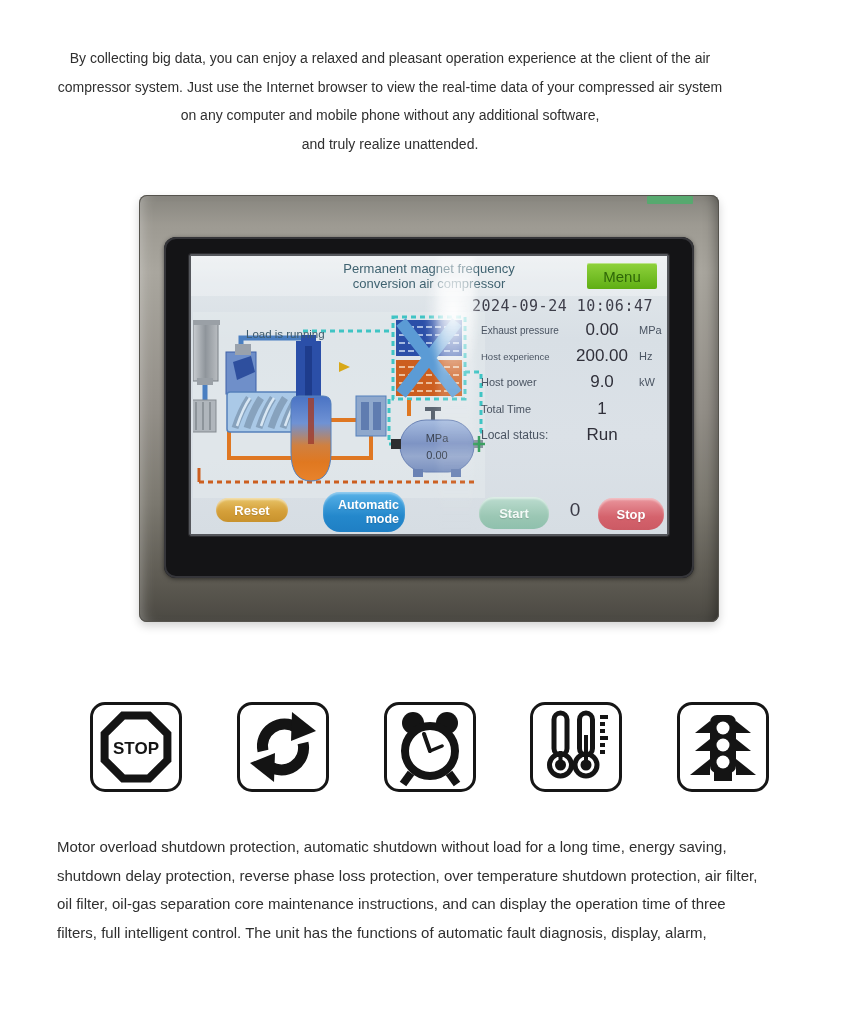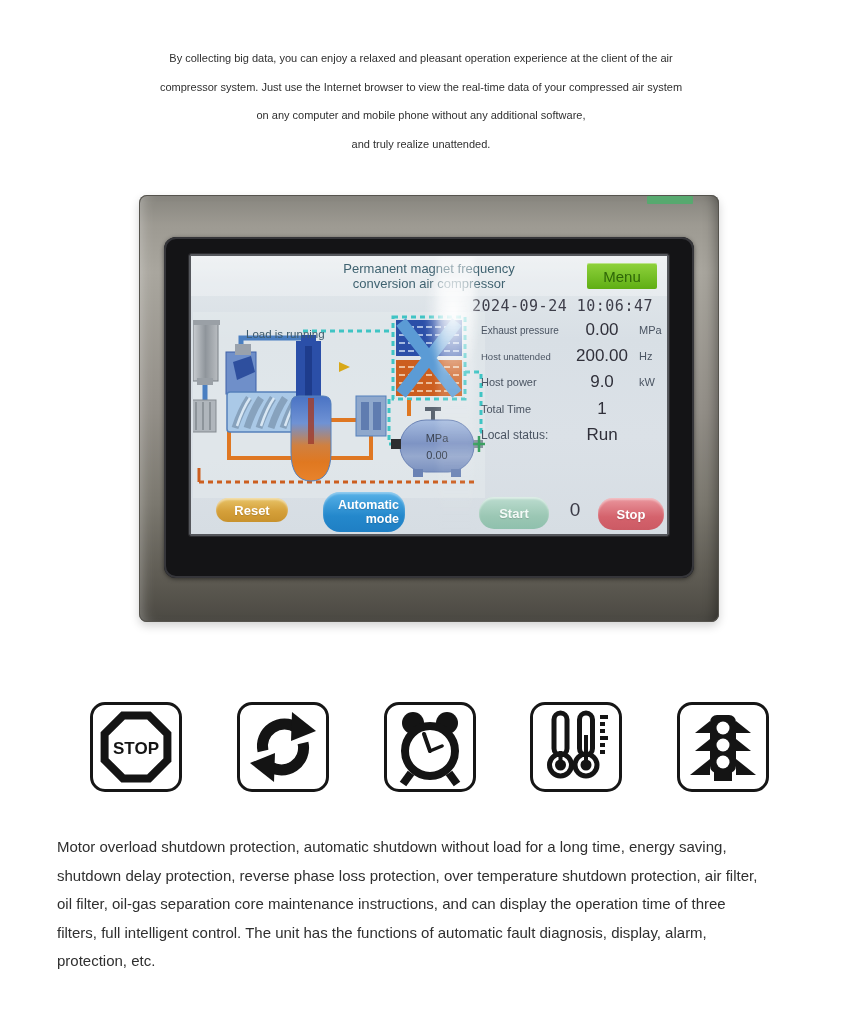--- a/index.html
+++ b/index.html
@@ -1,20 +1,20 @@
 <!DOCTYPE html>
 <html><head>
 <meta charset="utf-8">
 <style>
   html,body{margin:0;padding:0;background:#ffffff;}
   .page{position:relative;width:857px;height:1024px;background:#ffffff;overflow:hidden;
         font-family:"Liberation Sans",sans-serif;}
   
   .intro{position:absolute;left:0;top:44px;width:780px;text-align:center;
-         font-size:11px;line-height:28.5px;color:#2f2f2f;margin-left:31px;}
+         font-size:14px;line-height:28.5px;color:#2f2f2f;}
   .features{position:absolute;left:57px;top:833px;width:750px;text-align:left;
          font-size:15px;line-height:28.6px;color:#2f2f2f;}
   
   .device{position:absolute;left:139px;top:195px;width:580px;height:427px;}
   .frame{position:absolute;inset:0;border-radius:8px;
          background:linear-gradient(180deg,#87857e 0%,#9d9a92 7%,#a9a69e 18%,#938f88 50%,#7b786f 72%,#5a574f 92%,#4a4842 100%);
          box-shadow:inset 0 0 0 1px #55534d, inset 10px 0 14px -8px rgba(255,255,255,.35),
                     inset -10px 0 14px -8px rgba(0,0,0,.45), 0 4px 10px rgba(0,0,0,.18);}
   .sticker{position:absolute;top:1px;right:26px;width:46px;height:8px;background:#57a96f;border-radius:1px;}
   .bezel{position:absolute;left:25px;right:25px;top:42px;bottom:44px;background:#141416;border-radius:12px;
@@ -177,21 +177,21 @@
           <text x="53" y="26" font-size="11.5" fill="#3d5a6b">Load is running</text>
         </svg>
 
         <div class="datapanel">
           <div class="drow">
             <span class="lbl">Exhaust pressure</span>
             <span class="val">0.00</span>
             <span class="unit">MPa</span>
           </div>
           <div class="drow">
-            <span class="lbl">Host unattended</span>
+            <span class="lbl">Host experience</span>
             <span class="val">200.00</span>
             <span class="unit">Hz</span>
           </div>
           <div class="drow">
             <span class="lbl">Host power</span>
             <span class="val">9.0</span>
             <span class="unit">kW</span>
           </div>
           <div class="drow">
             <span class="lbl">Total  Time</span>
@@ -282,16 +282,15 @@
         <circle cx="42" cy="57" r="6.5" fill="#ffffff"></circle>
       </svg>
     </div>
   </div>
 
   <div class="features">
     <div>Motor overload shutdown protection, automatic shutdown without load for a long time, energy saving,</div>
     <div>shutdown delay protection, reverse phase loss protection, over temperature shutdown protection, air filter,</div>
     <div>oil filter, oil-gas separation core maintenance instructions, and can display the operation time of three</div>
     <div>filters, full intelligent control. The unit has the functions of automatic fault diagnosis, display, alarm,</div>
-    <div>protection, etc.</div>
   </div>
 
 </div>
 
 </body></html>

